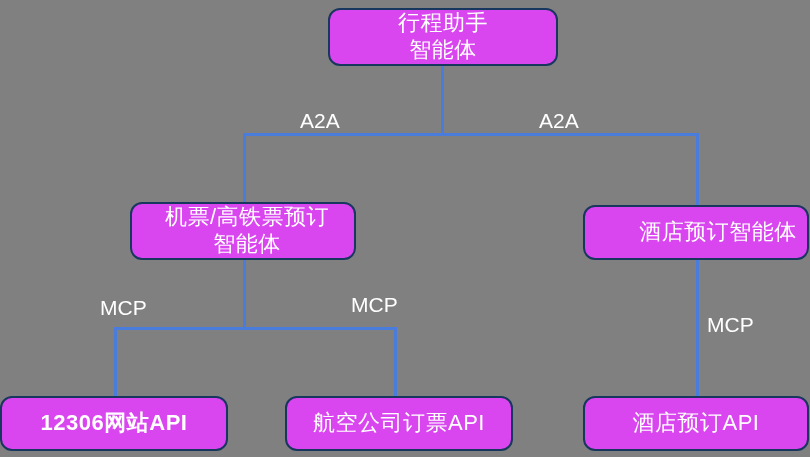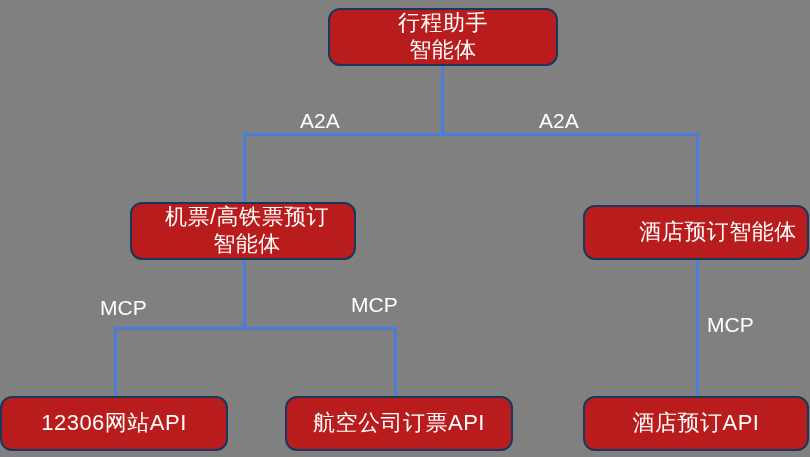--- a/index.html
+++ b/index.html
@@ -11,21 +11,21 @@
     position: relative;
     width: 810px;
     height: 457px;
     background: #808080;
     overflow: hidden;
     font-family: "Liberation Sans", "DejaVu Sans", sans-serif;
   }
   .node {
     position: absolute;
     box-sizing: border-box;
-    background: #b91c1c;
+    background: #d946ef;
     border: 2px solid #17375e;
     border-radius: 12px;
     color: #ffffff;
     display: flex;
     align-items: center;
     justify-content: center;
     text-align: center;
     font-size: 22px;
     line-height: 1.22;
     letter-spacing: 0.5px;
@@ -72,19 +72,19 @@
   <div class="edge-label" style="left:707px; top:314px;">MCP</div>
 
   <div class="node" style="left:328px; top:8px;   width:230px; height:58px;">行程助手
 智能体</div>
 
   <div class="node" style="left:130px; top:202px; width:226px; height:58px;padding-left:8px;">机票/高铁票预订
 智能体</div>
 
   <div class="node" style="left:583px; top:205px; width:226px; height:55px;padding-left:44px;">酒店预订智能体</div>
 
-  <div class="node" style="left:0px;   top:396px; width:228px; height:55px;">12306网站API</div>
+  <div class="node" style="left:0px;   top:396px; width:228px; height:55px;font-weight:bold;">12306网站API</div>
 
   <div class="node" style="left:583px; top:396px; width:226px; height:55px;">酒店预订API</div>
 
   <div class="node" style="left:285px; top:396px; width:228px; height:55px;">航空公司订票API</div>
 
 </div>
 
 </body></html>

